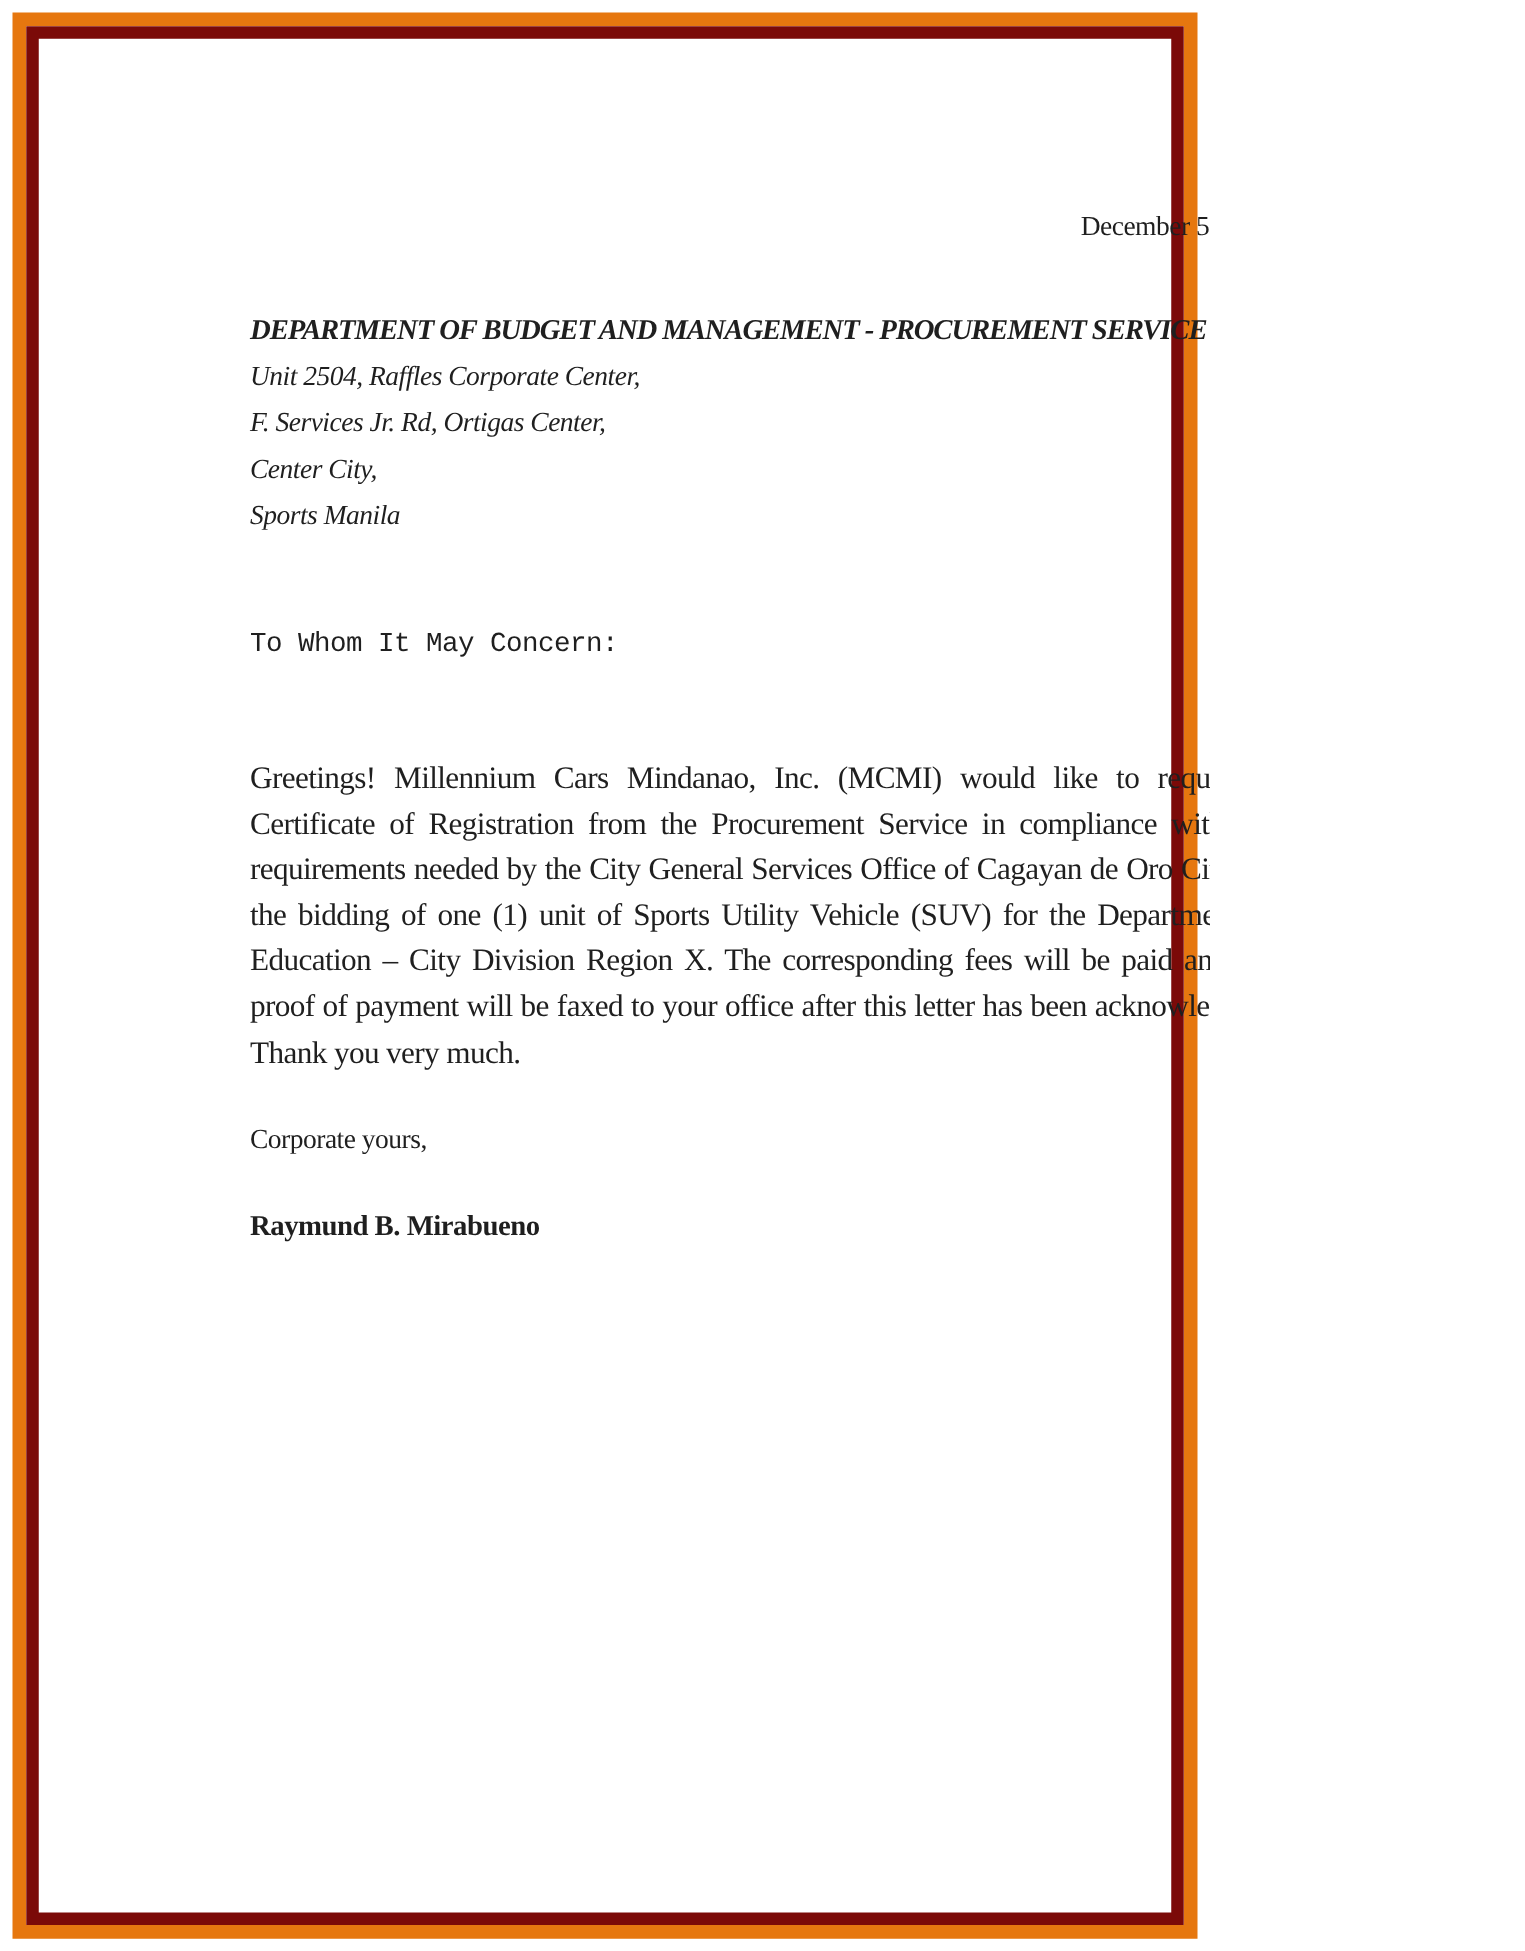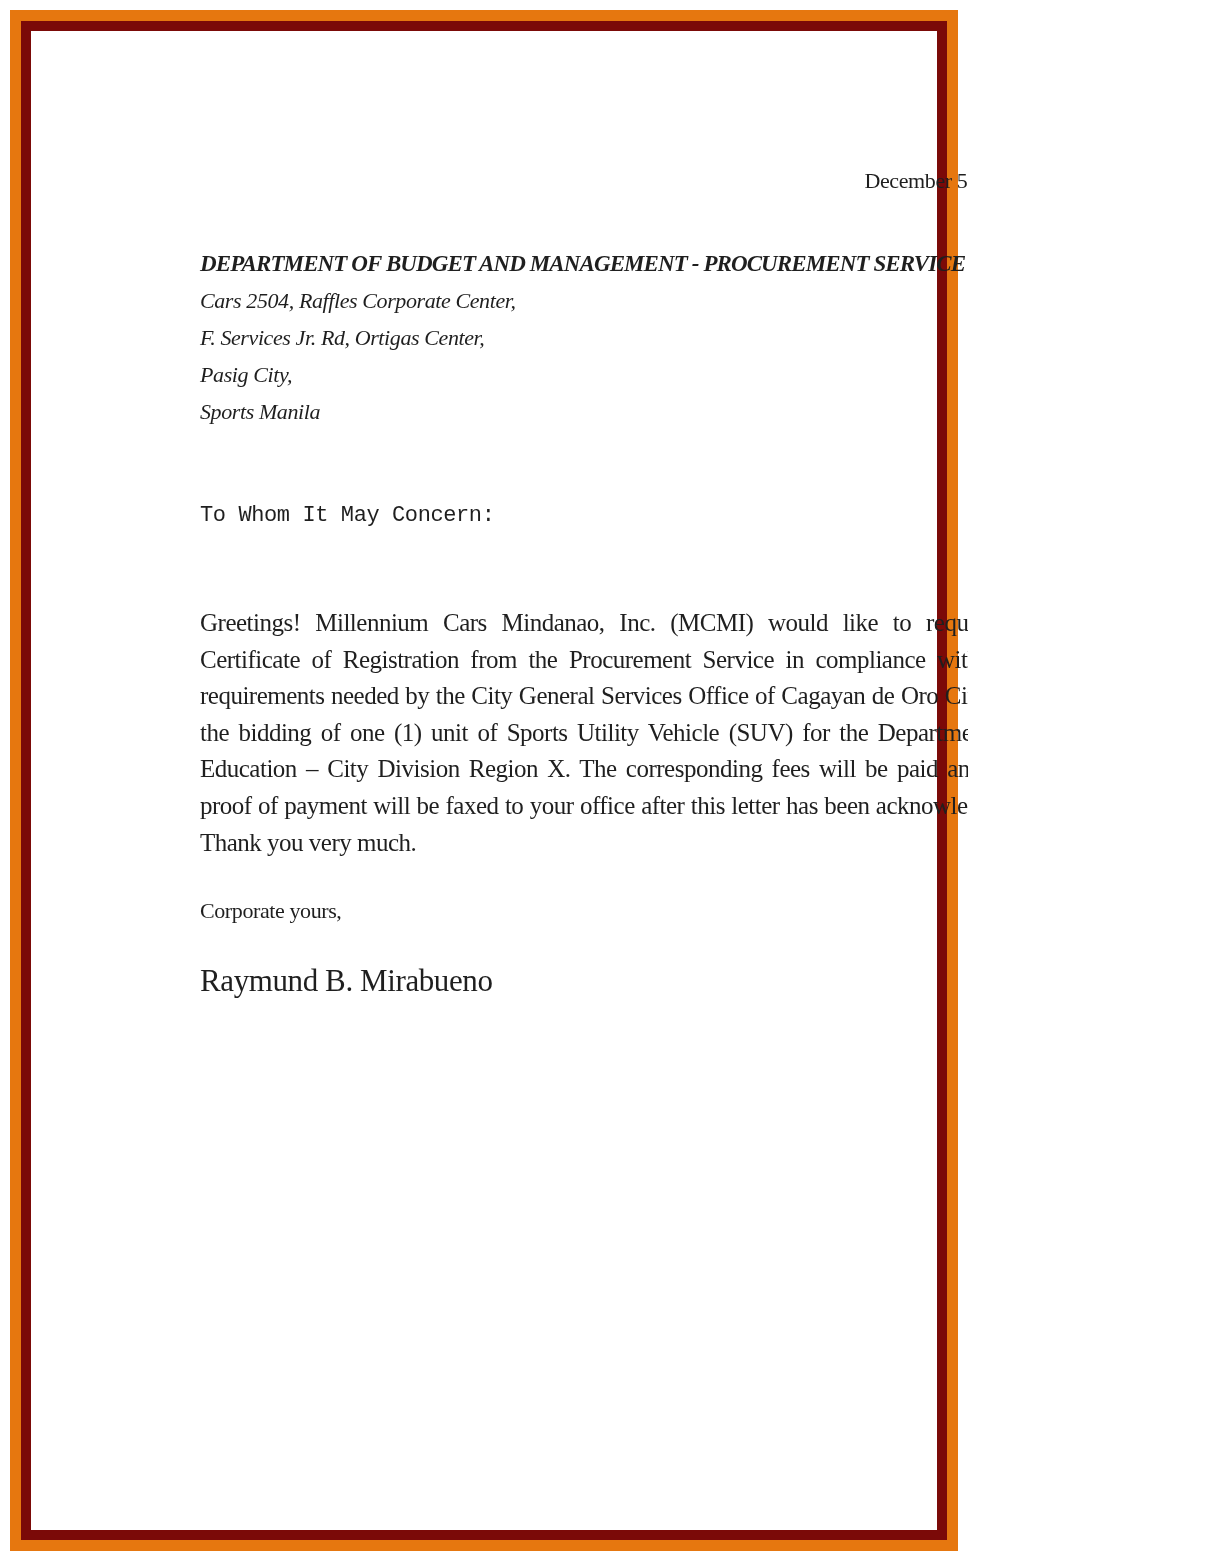--- a/index.html
+++ b/index.html
@@ -89,43 +89,43 @@
     position: absolute;
     top: 892px;
     left: 0;
   }
   .signature {
     position: absolute;
     top: 962px;
     left: 0;
   }
   .sig-name {
-    font-weight: normal;
-    font-size: 31px;
+    font-weight: bold;
+    font-size: 23px;
     line-height: 37px;
     letter-spacing: -0.4px;
     white-space: nowrap;
   }
 </style>
 </head>
 <body>
 
 <div class="page">
   <div class="frame-outer">
     <div class="frame-inner">
 
       <div class="letter">
 
         <div class="date line">December 5, 2008</div>
 
         <div class="recipient">
           <div class="recipient-name">DEPARTMENT OF BUDGET AND MANAGEMENT - PROCUREMENT SERVICE</div>
-          <div class="line address-line">Cars 2504, Raffles Corporate Center,</div>
+          <div class="line address-line">Unit 2504, Raffles Corporate Center,</div>
           <div class="line address-line">F. Services Jr. Rd, Ortigas Center,</div>
-          <div class="line address-line">Pasig City,</div>
+          <div class="line address-line">Center City,</div>
           <div class="line address-line">Sports Manila</div>
         </div>
 
         <div class="salutation line">To Whom It May Concern:</div>
 
         <p class="body-text">Greetings! Millennium Cars Mindanao, Inc. (MCMI) would like to request a Certificate of Registration from the Procurement Service in compliance with the requirements needed by the City General Services Office of Cagayan de Oro City for the bidding of one (1) unit of Sports Utility Vehicle (SUV) for the Department of Education – City Division Region X. The corresponding fees will be paid and the proof of payment will be faxed to your office after this letter has been acknowledged. Thank you very much.</p>
 
         <div class="closing line">Corporate yours,</div>
 
         <div class="signature">

